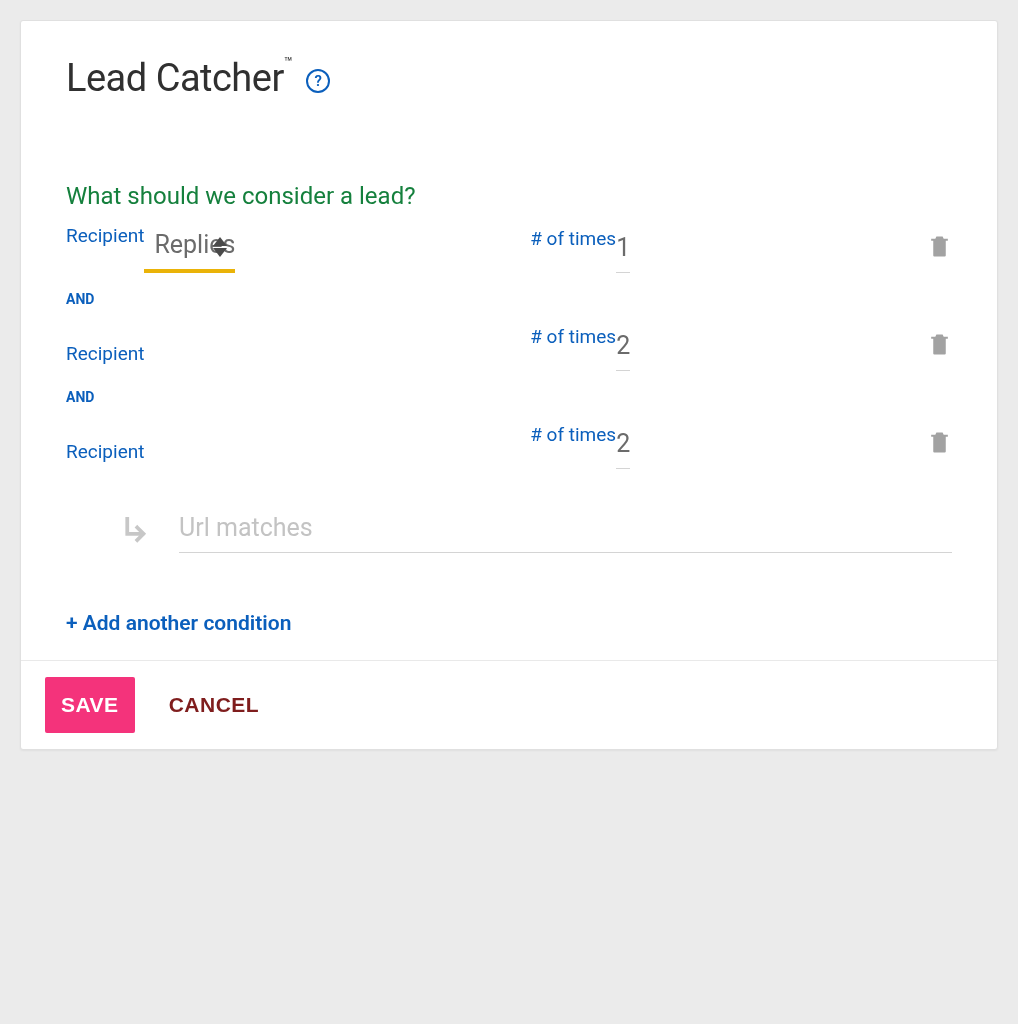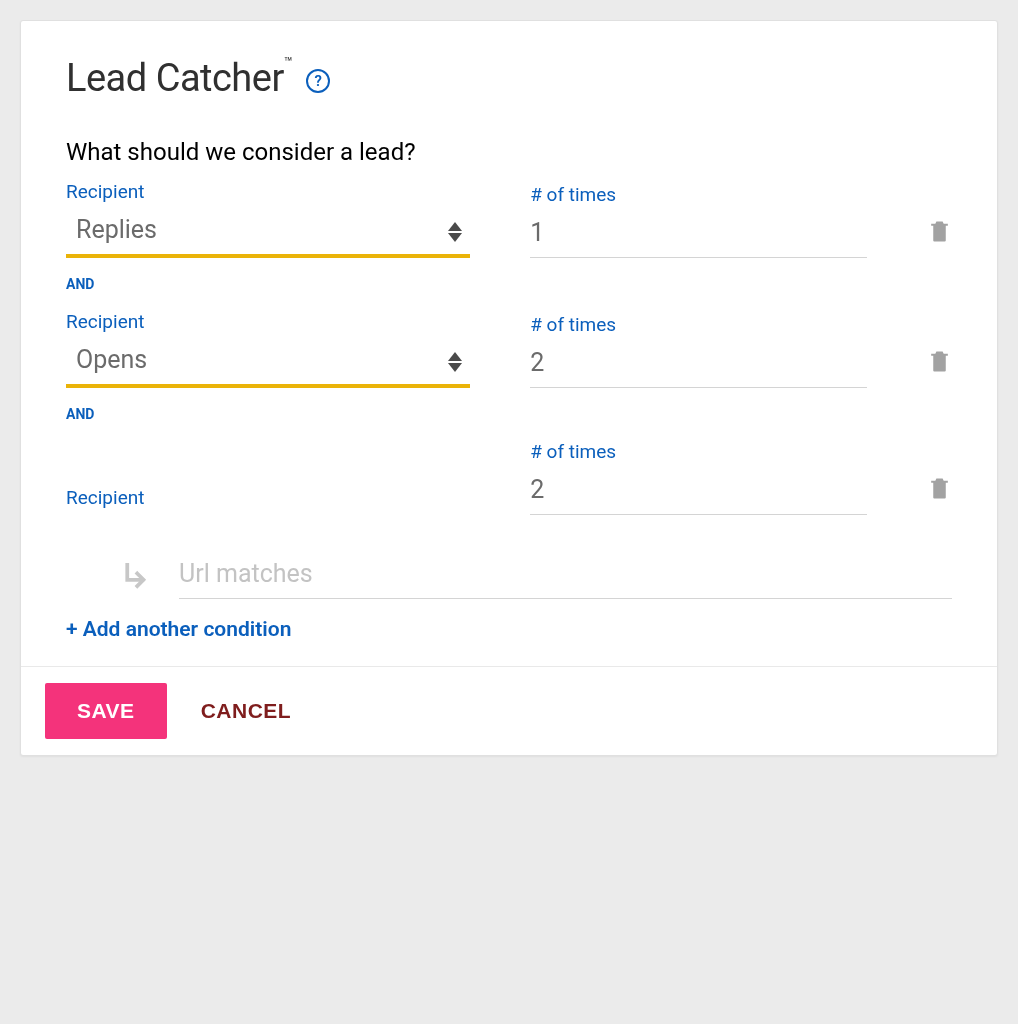--- a/index.html
+++ b/index.html
@@ -20,21 +20,21 @@
       margin: 0 auto;
       box-shadow: 0 1px 2px rgba(0,0,0,0.05);
     }
     .card-body {
       padding: 35px 45px 25px 45px;
     }
     .title-row {
       display: flex;
       align-items: center;
       gap: 14px;
-      margin-bottom: 38px;
+      margin-bottom: 82px;
     }
     .title {
       font-size: 38px;
       font-weight: 400;
       color: #303030;
       letter-spacing: -0.5px;
       position: relative;
     }
     .tm {
       font-size: 14px;
@@ -54,33 +54,34 @@
       justify-content: center;
       color: #0b5fbc;
       font-size: 15px;
       font-weight: 600;
       cursor: pointer;
       position: relative;
       top: 3px;
     }
     .subtitle {
       font-size: 24px;
-      color: #000000;
+      color: #15803d;
       margin-bottom: 14px;
       font-weight: 400;
     }
     .condition-row {
       display: flex;
       align-items: flex-end;
       gap: 60px;
       margin-bottom: 18px;
     }
     .field {
       display: flex;
-      flex-direction: column;
+      flex-direction: row;
+      text-align: center;
     }
     .field.recipient {
       width: 420px;
     }
     .field.times {
       width: 350px;
     }
     .label {
       font-size: 19px;
       color: #0b5fbc;
@@ -142,20 +143,21 @@
     .operator {
       font-size: 14px;
       font-weight: 700;
       color: #0b5fbc;
       margin: 18px 0 18px 0;
     }
     .subcondition-row {
       display: flex;
       align-items: center;
       margin-top: 38px;
+      margin-bottom: 40px;
       padding-left: 55px;
     }
     .sub-arrow {
       color: #c7c7c7;
       margin-right: 28px;
       width: 30px;
       height: 32px;
     }
     .sub-arrow svg {
       width: 100%;
@@ -184,21 +186,21 @@
       border-top: 1px solid #e9e9e9;
       padding: 16px 24px;
       display: flex;
       align-items: center;
       gap: 34px;
     }
     .btn-save {
       background: #f4337b;
       color: #fff;
       border: none;
-      padding: 16px 32px;
+      padding: 16px 16px;
       font-size: 21px;
       font-weight: 700;
       letter-spacing: 0.5px;
       cursor: pointer;
       border-radius: 2px;
     }
     .btn-cancel {
       background: transparent;
       color: #7f1d1d;
       border: none;
@@ -244,24 +246,20 @@
           </svg>
       </span>
     </div>
 
     <div class="operator">AND</div>
 
     
     <div class="condition-row">
       <div class="field recipient">
         <span class="label">Recipient</span>
-        <div class="select-wrap">
-          <span class="select-value">Opens</span>
-          <span class="select-arrows"></span>
-        </div>
       </div>
       <div class="field times">
         <span class="label"># of times</span>
         <div class="input-wrap">
           <span class="input-value">2</span>
         </div>
       </div>
       <span class="trash-icon">
         <svg viewBox="0 0 24 24" fill="currentColor">
             <path d="M6 7h12v14a1 1 0 0 1-1 1H7a1 1 0 0 1-1-1V7zm3-4h6l1 2h4v2H4V5h4l1-2z"></path>

